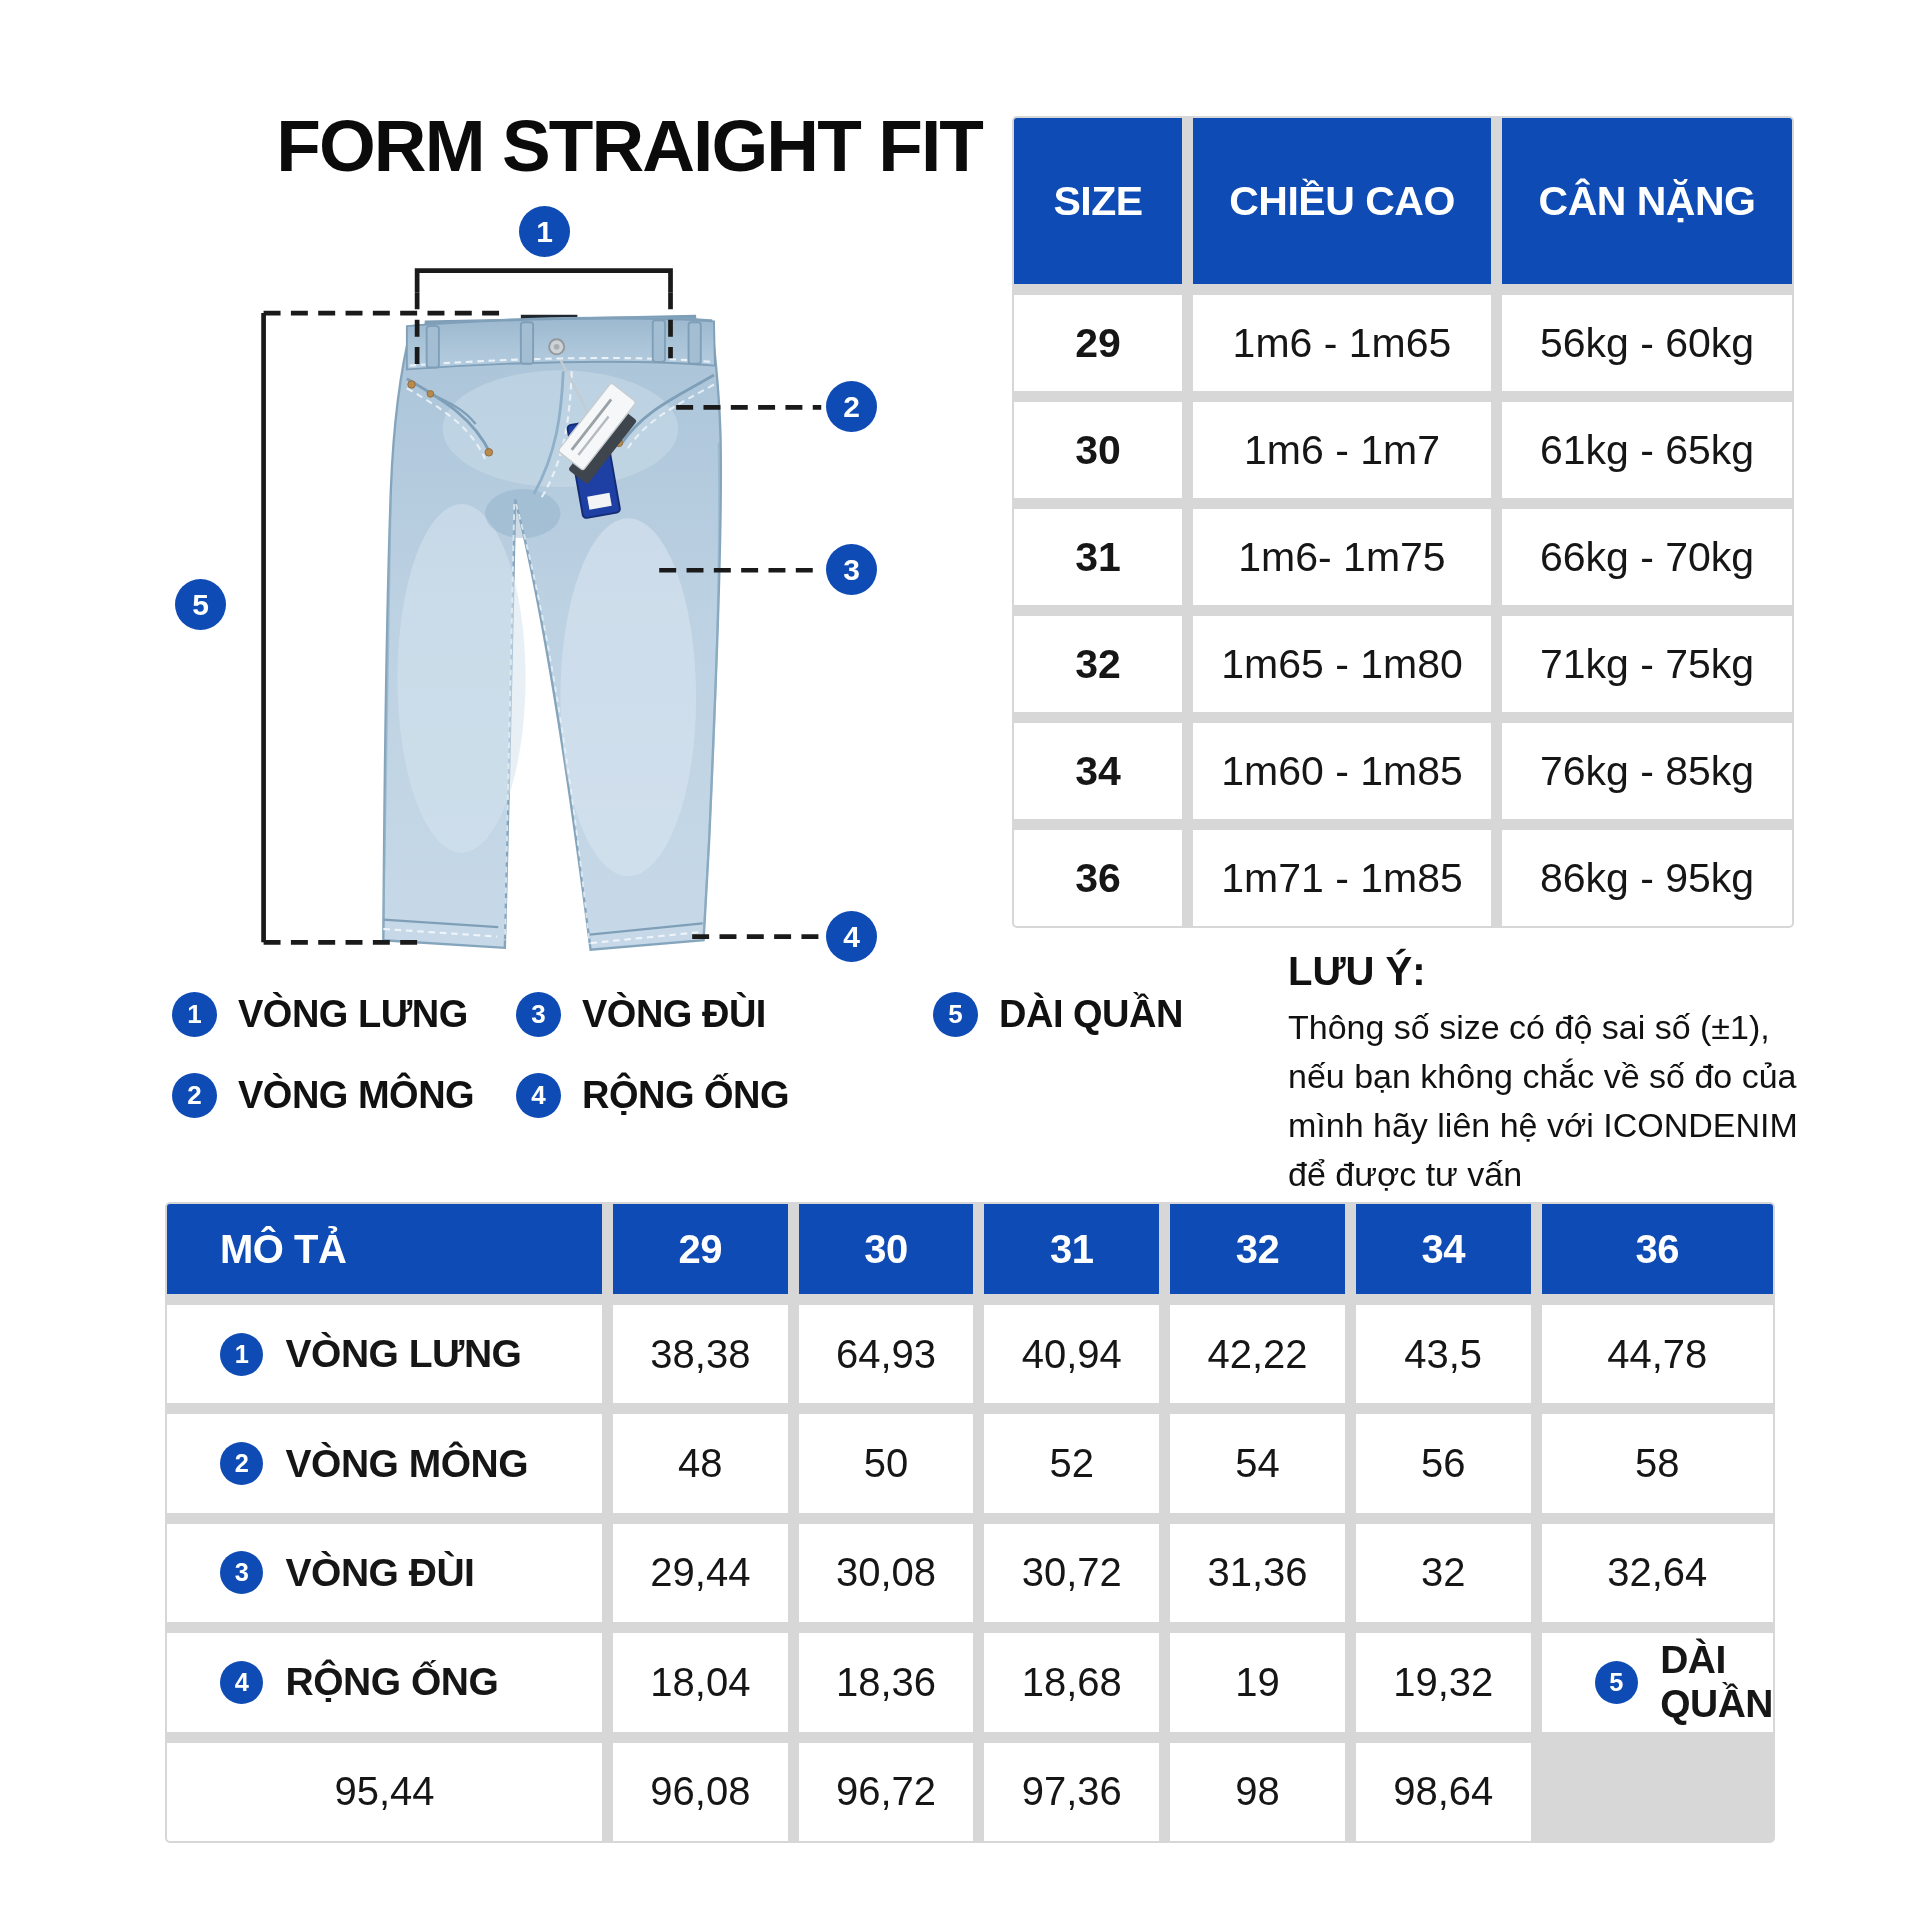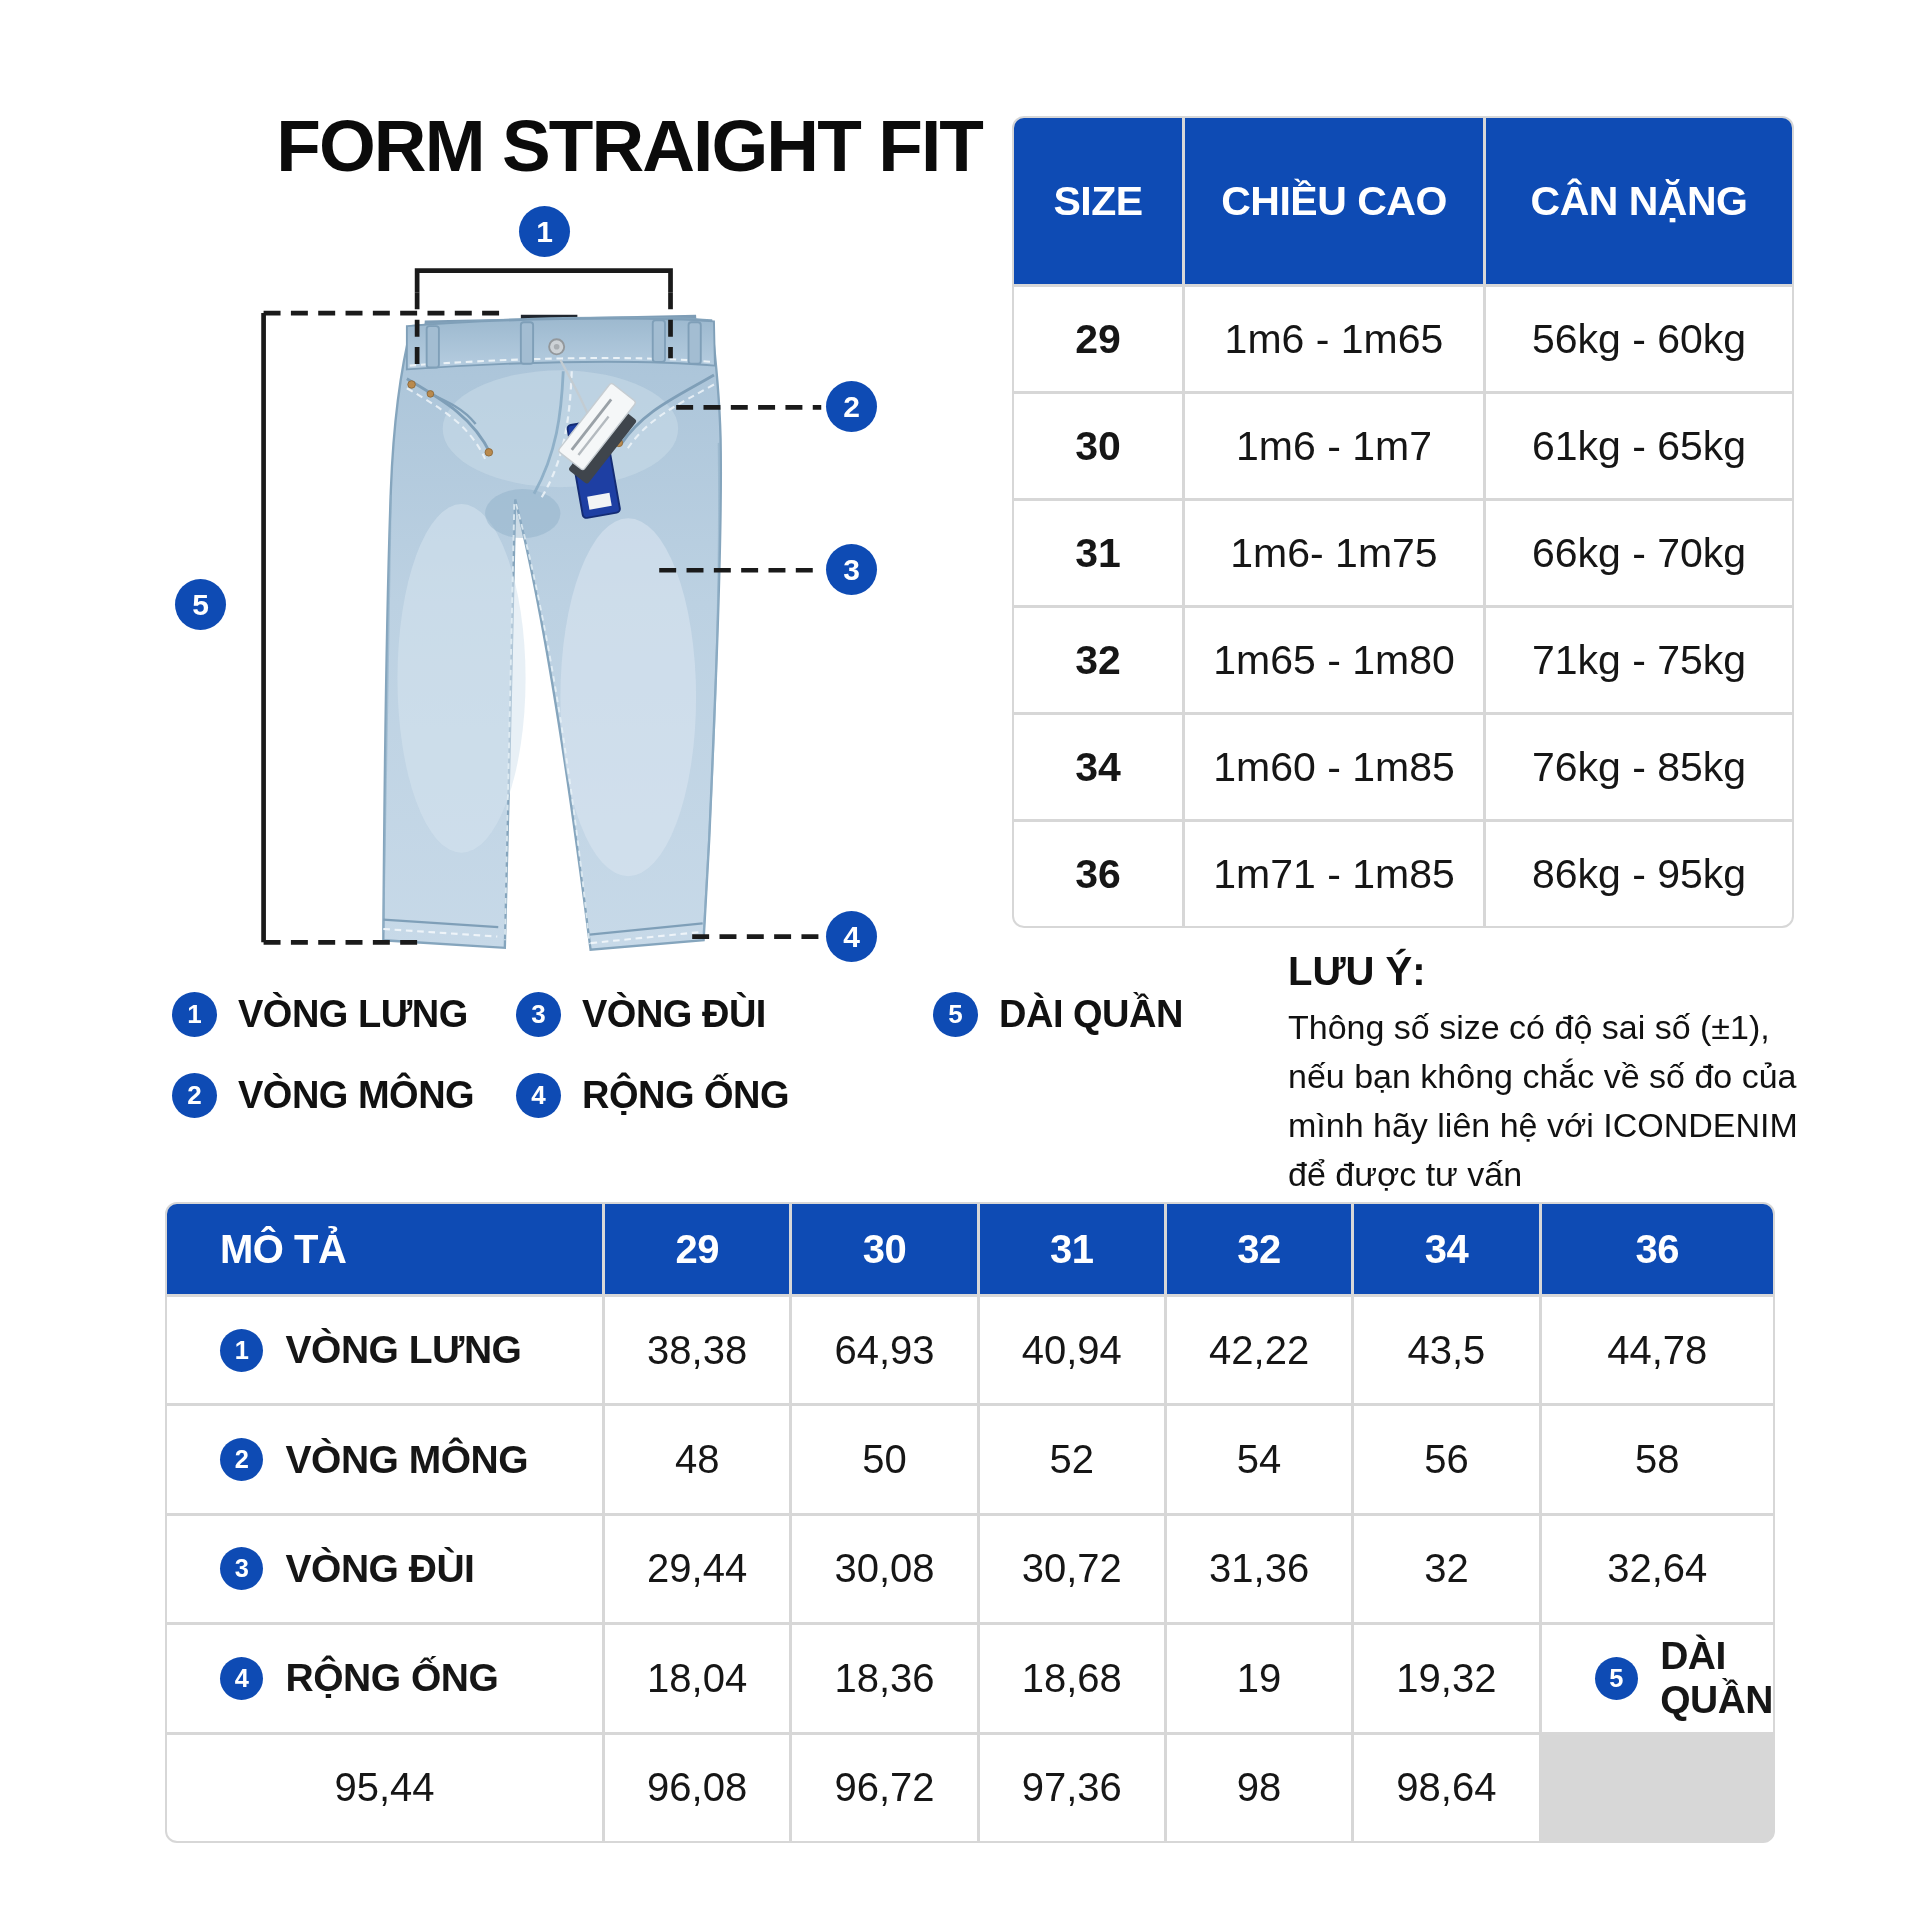--- a/index.html
+++ b/index.html
@@ -3,22 +3,22 @@
 <meta charset="utf-8">
 <style>
   html,body{margin:0;padding:0;background:#ffffff;}
   body{font-family:"Liberation Sans","DejaVu Sans",sans-serif;color:#111;}
   #canvas{position:relative;width:1928px;height:1928px;background:#fff;overflow:hidden;}
 
   .page-title{position:absolute;left:153px;top:104px;width:829px;text-align:right;
     font-size:73px;font-weight:bold;letter-spacing:-1.9px;color:#0b0b0b;white-space:nowrap;}
 
   
-  .tbl{position:absolute;display:grid;gap:3px;background:#d7d7d7;border:2.8px solid #d7d7d7;
-       border-radius:12px;overflow:hidden;}
+  .tbl{position:absolute;display:grid;gap:11px;background:#d7d7d7;border:2.8px solid #d7d7d7;
+       border-radius:5px;overflow:hidden;}
   .cell{background:#fff;display:flex;align-items:center;justify-content:center;
         font-size:41px;color:#161616;}
   .cell.hd{background:#0E4BB4;color:#fff;font-weight:bold;letter-spacing:-0.5px;}
   .cell.bold{font-weight:bold;}
   .cell.left{justify-content:flex-start;padding-left:53px;}
 
   #size-table{left:1012px;top:116px;width:778px;height:808px;
     grid-template-columns:168px 298px 1fr;grid-template-rows:166px repeat(6,1fr);}
   #size-table .hd{font-size:41px;}
 

